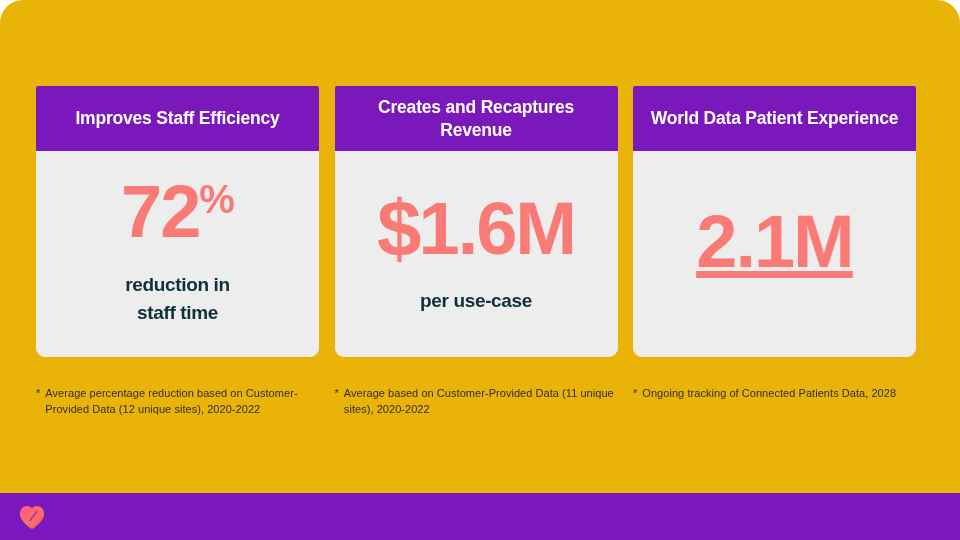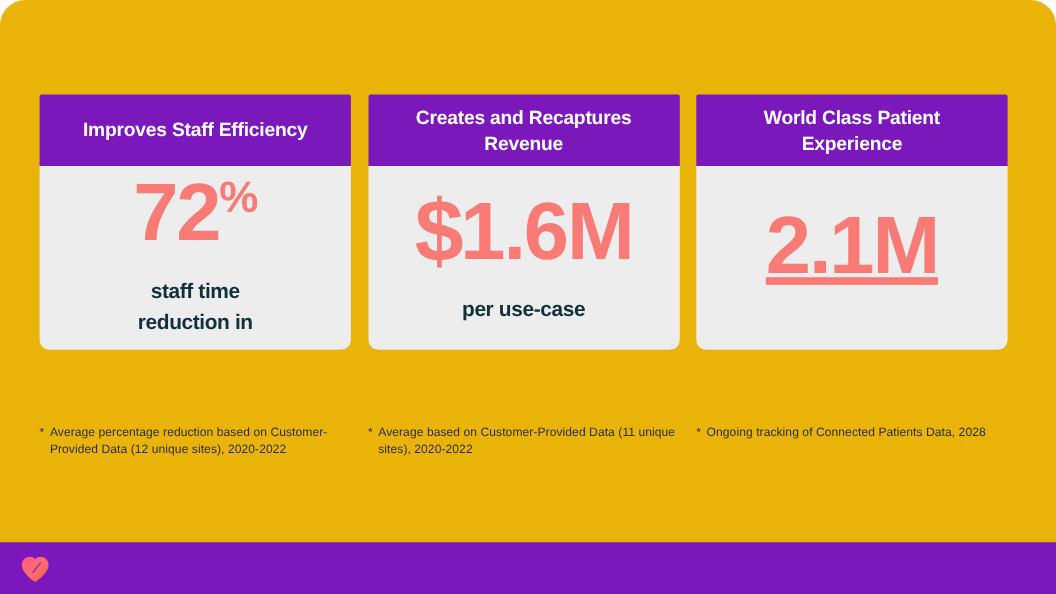--- a/index.html
+++ b/index.html
@@ -55,21 +55,21 @@
 
   .card-header-text {
     font-size: 17.5px;
     font-weight: bold;
     line-height: 1.27;
     letter-spacing: -0.2px;
   }
 
   .card-body {
     background: #EDEDEE;
-    height: 167px;
+    height: 206px;
     border-radius: 0 0 9px 9px;
     display: flex;
     flex-direction: column;
     align-items: center;
     justify-content: center;
     padding: 4px 10px 12px;
     box-sizing: border-box;
   }
 
   .stat {
@@ -167,22 +167,22 @@
     <div class="card">
       <div class="card-header">
         <div class="card-header-text">Improves Staff Efficiency</div>
       </div>
       <div class="card-body">
         <div class="stat stat-row-1">
           <span class="stat-main">72</span>
             <span class="stat-sup">%</span>
         </div>
         <div class="stat-caption">
+          <div>reduction in</div>
           <div>staff time</div>
-          <div>reduction in</div>
         </div>
       </div>
     </div>
 
     <div class="card">
       <div class="card-header">
         <div class="card-header-text">Creates and Recaptures Revenue</div>
       </div>
       <div class="card-body">
         <div class="stat stat-row-2">
@@ -190,21 +190,21 @@
             <span class="stat-main">1.6M</span>
         </div>
         <div class="stat-caption">
           <div>per use-case</div>
         </div>
       </div>
     </div>
 
     <div class="card">
       <div class="card-header">
-        <div class="card-header-text">World Class Patient Experience</div>
+        <div class="card-header-text">World Data Patient Experience</div>
       </div>
       <div class="card-body">
         <div class="stat stat-row-3">
           <span class="stat-main">2.1M</span>
         </div>
       </div>
     </div>
 
   </div>
 

